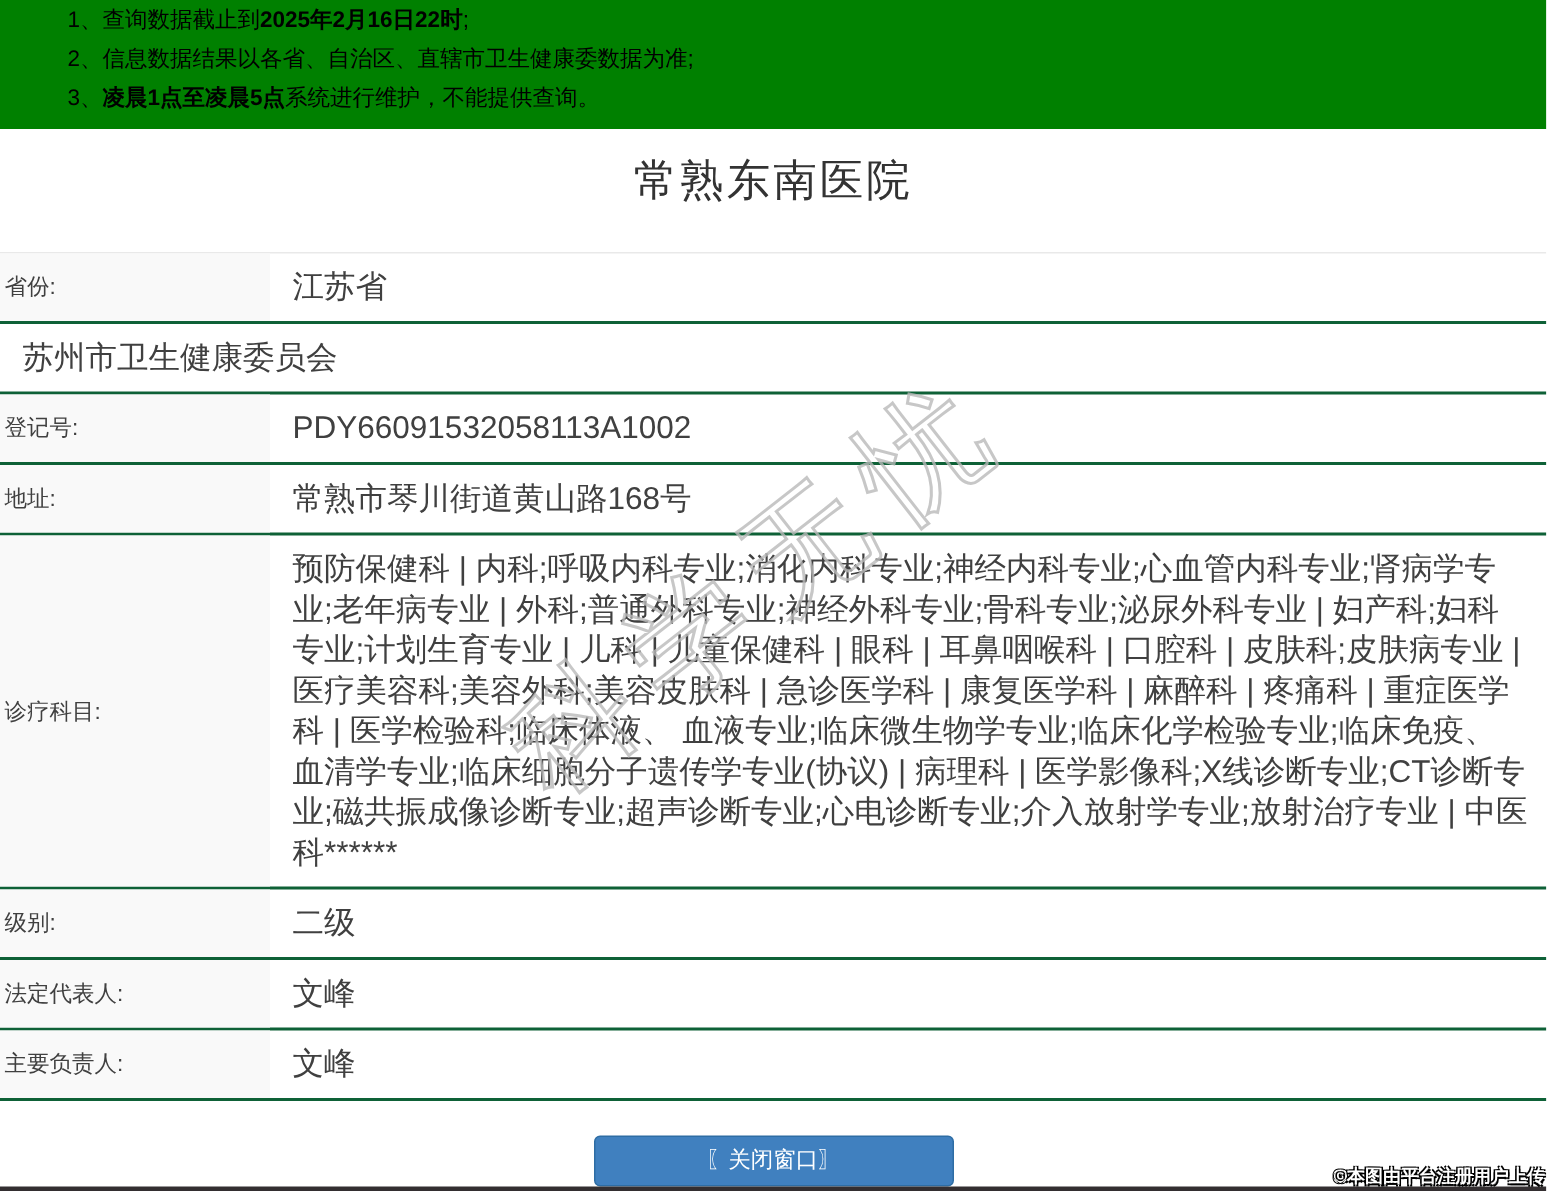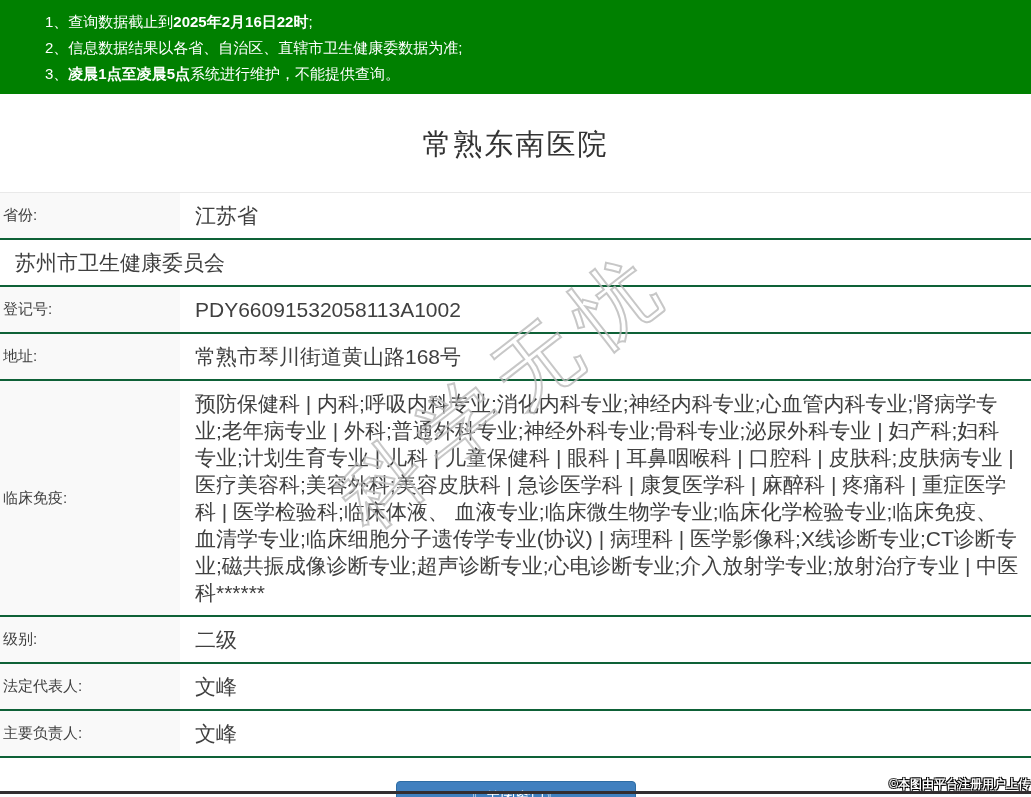--- a/index.html
+++ b/index.html
@@ -7,35 +7,35 @@
     position:relative;
     width:1031px;height:797px;
     overflow:hidden;
     font-family:"Liberation Sans","DejaVu Sans",sans-serif;
     color:#404040;
     background:#fff;
   }
   
   .notice-banner{
     background:#008000;
-    color:#ffffff;
-    padding:9px 0 10px 45px;
+    color:#000000;
+    padding:1px 0 10px 45px;
     height:75px;
     box-sizing:content-box;
   }
   .notice-line{
     font-size:15px;
     line-height:26px;
     white-space:nowrap;
   }
   .notice-line b{font-weight:bold;}
   
   .page-title{
     margin:0;
-    padding:31px 0 0 0;
+    padding:15px 0 0 0;
     text-align:center;
     font-size:29px;
     font-weight:normal;
     color:#333;
     letter-spacing:2px;
   }
   
   .info-table{
     margin-top:27px;
     border-top:1px solid #e9e9e9;
@@ -141,21 +141,21 @@
       </div>
       <div class="row">
         <div class="cell-label">登记号:</div>
         <div class="cell-value">PDY66091532058113A1002</div>
       </div>
       <div class="row">
         <div class="cell-label">地址:</div>
         <div class="cell-value">常熟市琴川街道黄山路168号</div>
       </div>
       <div class="row">
-        <div class="cell-label">临床免疫:</div>
+        <div class="cell-label">诊疗科目:</div>
         <div class="cell-value">预防保健科 | 内科;呼吸内科专业;消化内科专业;神经内科专业;心血管内科专业;肾病学专业;老年病专业 | 外科;普通外科专业;神经外科专业;骨科专业;泌尿外科专业 | 妇产科;妇科专业;计划生育专业 | 儿科 | 儿童保健科 | 眼科 | 耳鼻咽喉科 | 口腔科 | 皮肤科;皮肤病专业 | 医疗美容科;美容外科;美容皮肤科 | 急诊医学科 | 康复医学科 | 麻醉科 | 疼痛科 | 重症医学科 | 医学检验科;临床体液、 血液专业;临床微生物学专业;临床化学检验专业;临床免疫、 血清学专业;临床细胞分子遗传学专业(协议) | 病理科 | 医学影像科;X线诊断专业;CT诊断专业;磁共振成像诊断专业;超声诊断专业;心电诊断专业;介入放射学专业;放射治疗专业 | 中医科******</div>
       </div>
       <div class="row">
         <div class="cell-label">级别:</div>
         <div class="cell-value">二级</div>
       </div>
       <div class="row">
         <div class="cell-label">法定代表人:</div>
         <div class="cell-value">文峰</div>
       </div>

